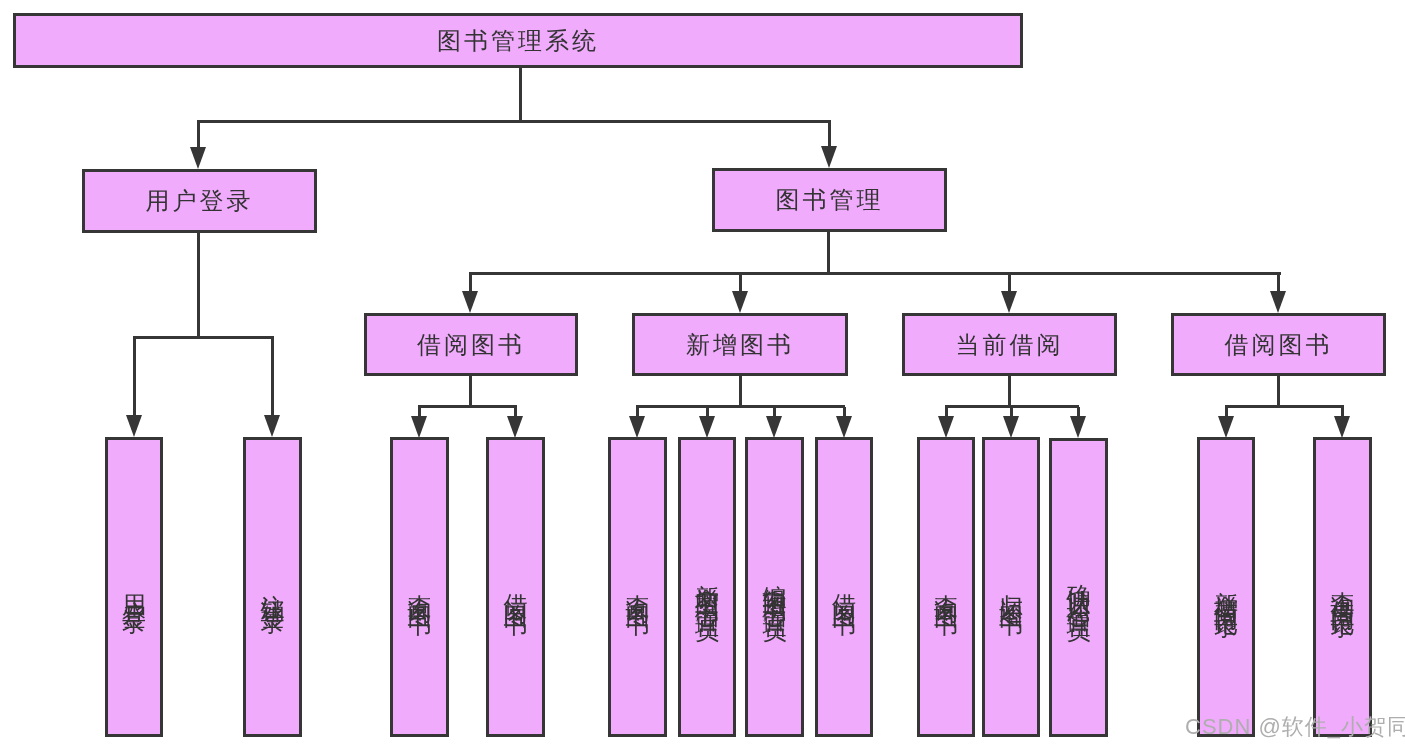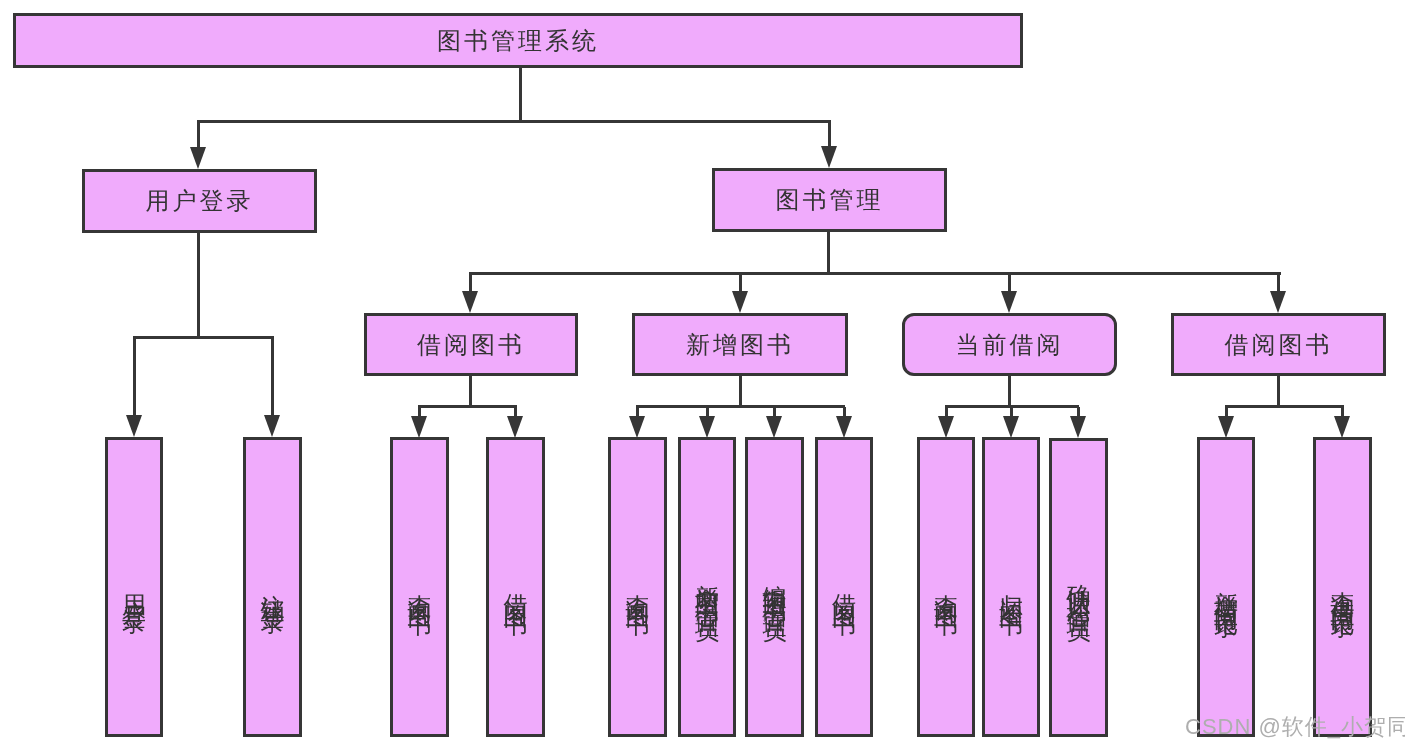--- a/index.html
+++ b/index.html
@@ -42,21 +42,21 @@
   <div class="box box-h" style="left:712px;top:168px;width:235px;height:64px;align-items:center;">
     <span>图书管理</span>
   </div>
 
   <div class="box box-h" style="left:364px;top:313px;width:214px;height:63px;">
     <span>借阅图书</span>
   </div>
   <div class="box box-h" style="left:632px;top:313px;width:216px;height:63px;">
     <span>新增图书</span>
   </div>
-  <div class="box box-h" style="left:902px;top:313px;width:215px;height:63px;border-radius:12px;">
+  <div class="box box-h" style="left:902px;top:313px;width:215px;height:63px;">
     <span>当前借阅</span>
   </div>
   <div class="box box-h" style="left:1171px;top:313px;width:215px;height:63px;">
     <span>借阅图书</span>
   </div>
 
   <div class="box box-v" style="left:105px;top:437px;width:58px;height:300px;">
     <span>用户登录</span>
   </div>
   <div class="box box-v" style="left:243px;top:437px;width:59px;height:300px;">

